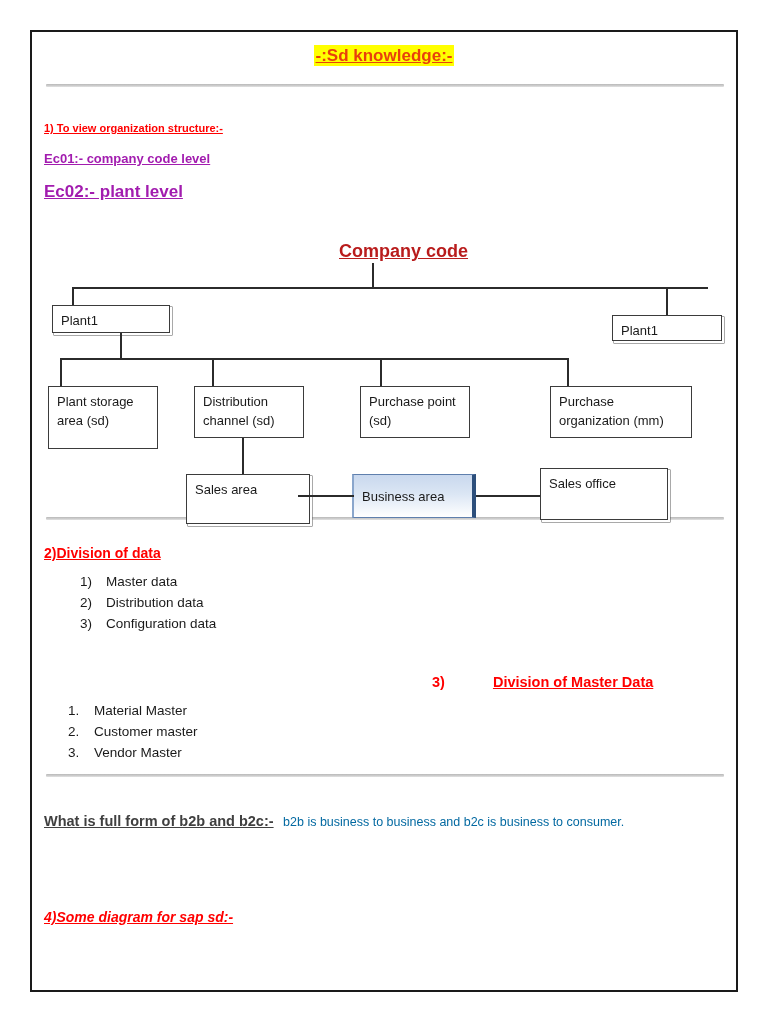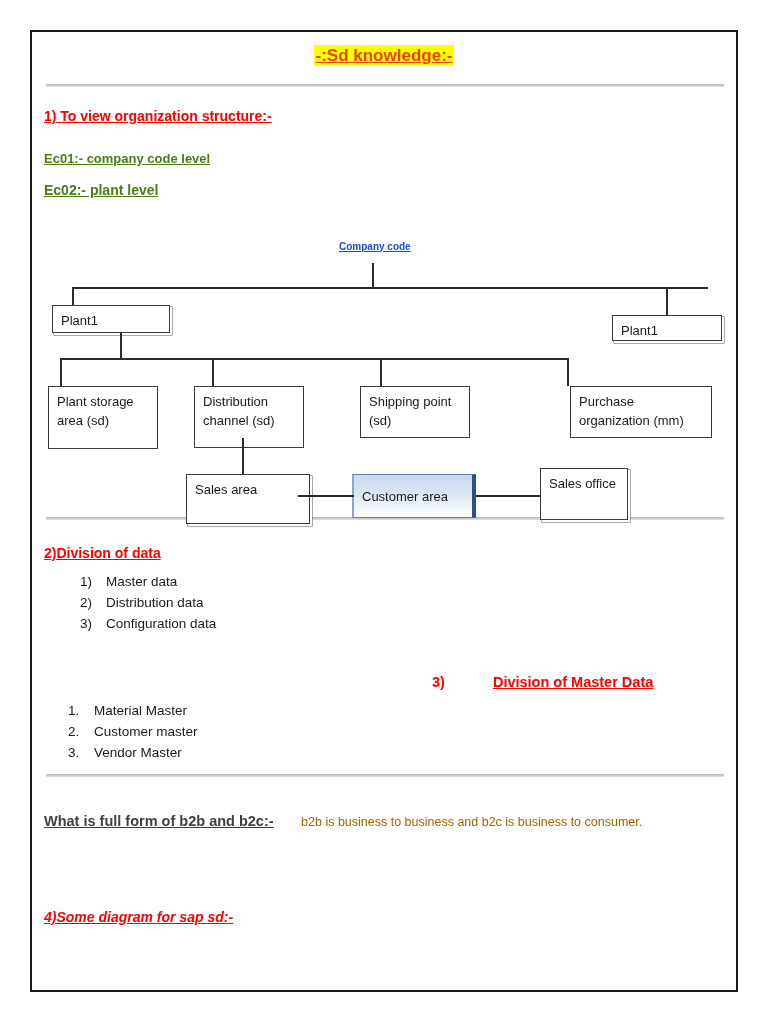--- a/index.html
+++ b/index.html
@@ -54,21 +54,21 @@
 
   .red-head {
     position: absolute;
     color: #ff0000;
     font-weight: bold;
     text-decoration: underline;
     white-space: nowrap;
   }
   .black-head {
     position: absolute;
-    color: #4d7c0f;
+    color: #a21caf;
     font-weight: bold;
     text-decoration: underline;
     white-space: nowrap;
   }
 
   
   .list {
     position: absolute;
   }
   .list .li {
@@ -114,41 +114,41 @@
   }
   .line-h, .line-v {
     position: absolute;
     background: #2b2b2b;
   }
   .line-h { height: 1.5px; }
   .line-v { width: 1.5px; }
 
   .diag-title {
     position: absolute;
-    font-size: 10px;
-    font-weight: bold;
-    color: #1d4ed8;
+    font-size: 18px;
+    font-weight: bold;
+    color: #b91c1c;
     text-decoration: underline;
     white-space: nowrap;
   }
 </style>
 </head>
 <body>
 
 <div id="page">
 
   <div class="doc-title">
     <span class="hl">-:Sd knowledge:-</span>
   </div>
 
   <div class="hrule" style="top:52px;"></div>
 
-  <div class="red-head" style="left:12px; top:76px; font-size:14px;">1) To view organization structure:-</div>
+  <div class="red-head" style="left:12px; top:90px; font-size:11px;">1) To view organization structure:-</div>
   <div class="black-head" style="left:12px; top:119px; font-size:13px;">Ec01:- company code level</div>
-  <div class="black-head" style="left:12px; top:150px; font-size:14px;text-align:right;">Ec02:- plant level</div>
+  <div class="black-head" style="left:12px; top:150px; font-size:17px;text-align:right;">Ec02:- plant level</div>
 
   <div id="diagram">
 
     <div class="diag-title" style="left:307px; top:209px;">Company code</div>
 
     <div class="line-v" style="left:340px; top:231px; height:24px;"></div>
 
     <div class="line-h" style="left:40px; top:255px; width:636px;"></div>
 
     <div class="line-v" style="left:40px; top:255px; height:18px;"></div>
@@ -161,31 +161,31 @@
     <div class="line-v" style="left:88px; top:301px; height:25px;"></div>
 
     <div class="line-h" style="left:28px; top:326px; width:508px;"></div>
 
     <div class="line-v" style="left:28px; top:326px; height:28px;"></div>
     <div class="line-v" style="left:180px; top:326px; height:28px;"></div>
     <div class="line-v" style="left:348px; top:326px; height:28px;"></div>
     <div class="line-v" style="left:535px; top:326px; height:28px;"></div>
 
     <div class="node" style="left:16px; top:354px; width:110px; height:63px;">Plant storage area (sd)</div>
-    <div class="node" style="left:162px; top:354px; width:110px; height:62px;">Distribution channel (sd)</div>
-    <div class="node" style="left:328px; top:354px; width:110px; height:52px;">Shipping point (sd)</div>
-    <div class="node" style="left:518px; top:354px; width:142px; height:52px;margin-left:20px;">Purchase organization (mm)</div>
+    <div class="node" style="left:162px; top:354px; width:110px; height:52px;">Distribution channel (sd)</div>
+    <div class="node" style="left:328px; top:354px; width:110px; height:52px;">Purchase point (sd)</div>
+    <div class="node" style="left:518px; top:354px; width:142px; height:52px;">Purchase organization (mm)</div>
 
     <div class="line-v" style="left:210px; top:406px; height:36px;"></div>
 
     <div class="hrule" style="top:485px;"></div>
 
     <div class="node shadow" style="left:154px; top:442px; width:124px; height:50px;">Sales area</div>
-    <div class="node blue" style="left:320px; top:442px; width:124px; height:44px; padding-top:12px;">Customer area</div>
-    <div class="node shadow" style="left:508px; top:436px; width:88px; height:52px;">Sales office</div>
+    <div class="node blue" style="left:320px; top:442px; width:124px; height:44px; padding-top:12px;">Business area</div>
+    <div class="node shadow" style="left:508px; top:436px; width:128px; height:52px;">Sales office</div>
 
     <div class="line-h" style="left:266px; top:463px; width:56px;"></div>
     <div class="line-h" style="left:444px; top:463px; width:64px;"></div>
   </div>
 
   <div class="red-head" style="left:12px; top:513px; font-size:14px;">2)Division of data</div>
   <div class="list" style="left:48px; top:539px;">
     <div class="li">
       <span class="mark">1)</span>
       <span>Master data</span>
@@ -216,18 +216,18 @@
     <div class="li">
       <span class="mark">3.</span>
       <span>Vendor Master</span>
     </div>
   </div>
 
   <div class="hrule" style="top:742px;"></div>
 
   <div style="position:absolute; left:12px; top:780px; white-space:nowrap;">
     <span style="font-size:14.5px; font-weight:bold; color:#404040; text-decoration:underline;">What is full form of b2b and b2c:-</span>
-    <span style="font-size:12.5px; color:#a16207; margin-left:23px;">b2b is business to business  and b2c is business to consumer.</span>
+    <span style="font-size:12.5px; color:#0369a1; margin-left:5px;">b2b is business to business  and b2c is business to consumer.</span>
   </div>
 
   <div class="red-head" style="left:12px; top:877px; font-size:14px;font-style:italic;">4)Some diagram for sap sd:-</div>
 
 </div>
 
 </body></html>

